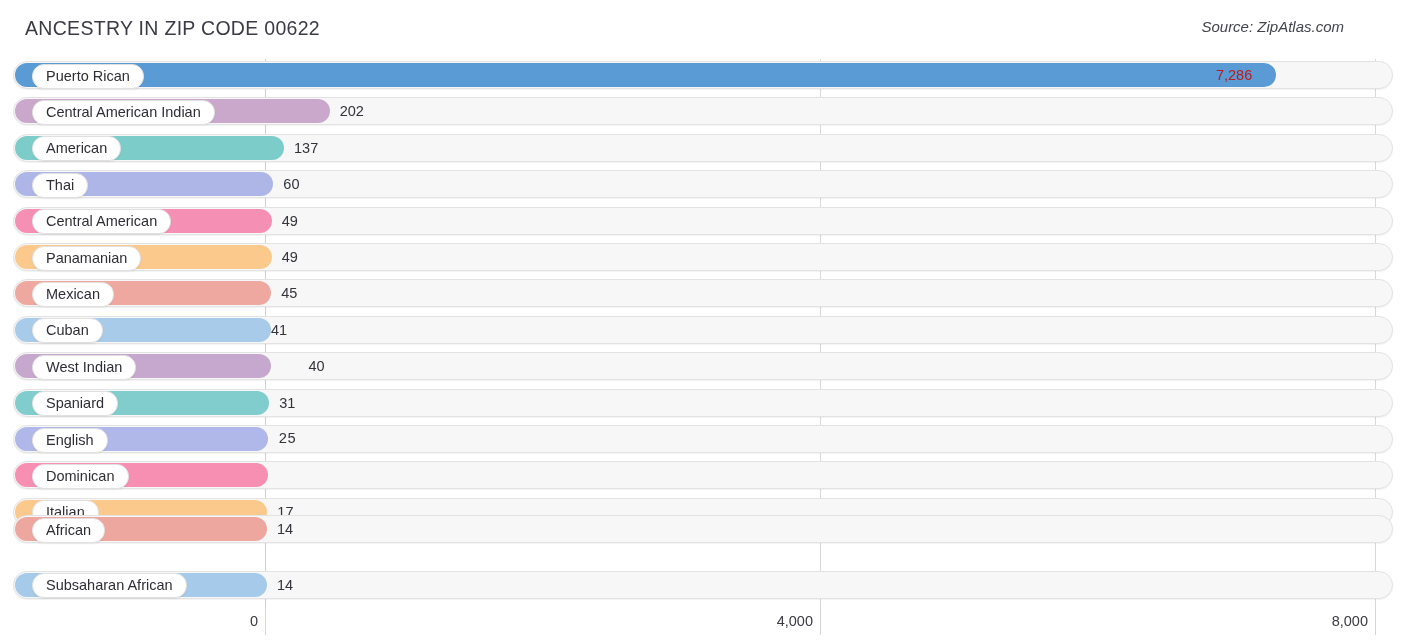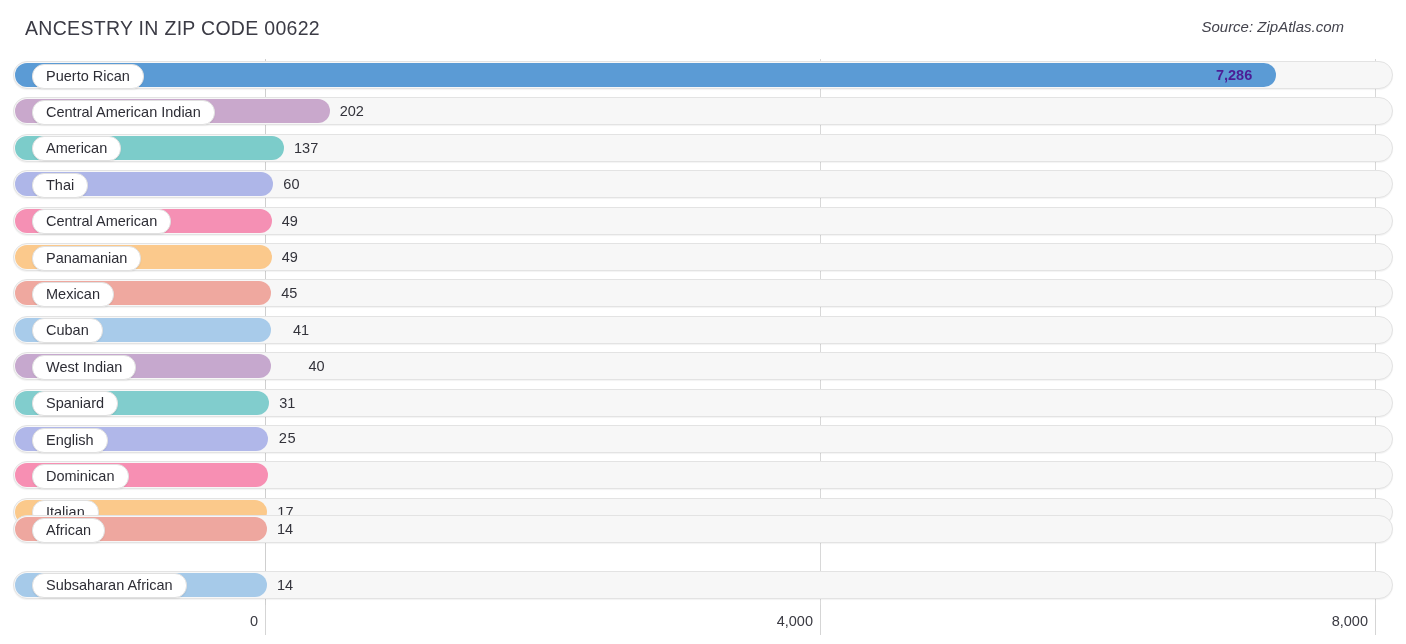--- a/index.html
+++ b/index.html
@@ -108,23 +108,22 @@
   .bar-value {
     position: absolute;
     top: 4px;
     height: 24px;
     line-height: 24px;
     font-size: 14.5px;
     color: #33333b;
     white-space: nowrap;
   }
   .bar-value.inside {
-    color: #4c1d95;
-    font-size: 14.5px;
-    font-weight: bold;
+    color: #b91c1c;
+    font-size: 14.5px;
   }
 
   
   #axis {
     position: absolute;
     left: 0;
     top: 605px;
     width: 1406px;
     height: 39px;
   }
@@ -196,21 +195,21 @@
     <div class="row" style="top: 218.4px;">
       <div class="track"></div>
       <div class="bar" style="width: 256.244px; background: rgb(239, 168, 159);"></div>
       <div class="bar-label">Mexican</div>
       <div class="bar-value" style="left: 281.244px;">45</div>
     </div>
     <div class="row" style="top: 254.8px;">
       <div class="track"></div>
       <div class="bar" style="width: 255.689px; background: rgb(168, 203, 234);"></div>
       <div class="bar-label">Cuban</div>
-      <div class="bar-value" style="left: 293px;">41</div>
+      <div class="bar-value" style="left: 271px;">41</div>
     </div>
     <div class="row" style="top: 291.2px;">
       <div class="track"></div>
       <div class="bar" style="width: 255.55px; background: rgb(198, 168, 206);"></div>
       <div class="bar-label">West Indian</div>
       <div class="bar-value" style="left: 280.55px; margin-left: 28px;">40</div>
     </div>
     <div class="row" style="top: 327.6px;">
       <div class="track"></div>
       <div class="bar" style="width: 254.301px; background: rgb(129, 205, 205);"></div>

